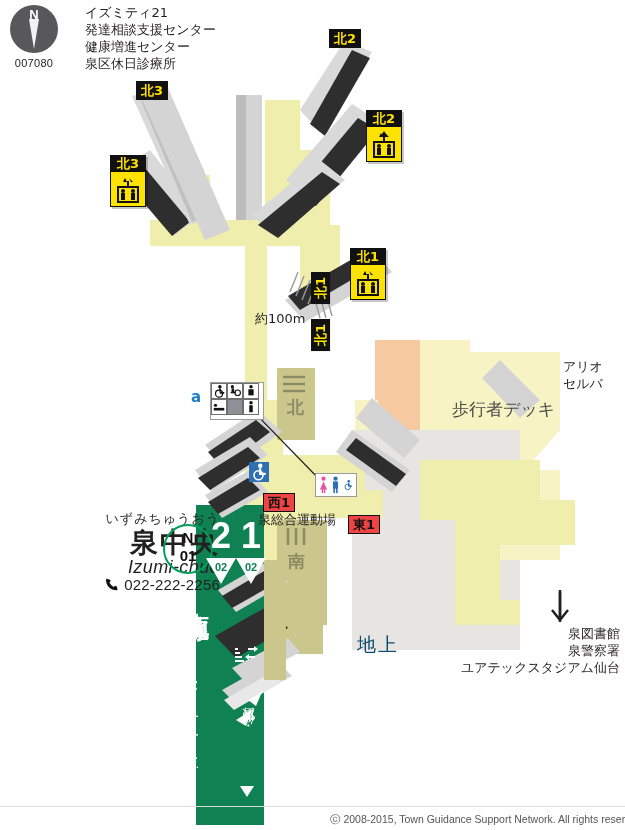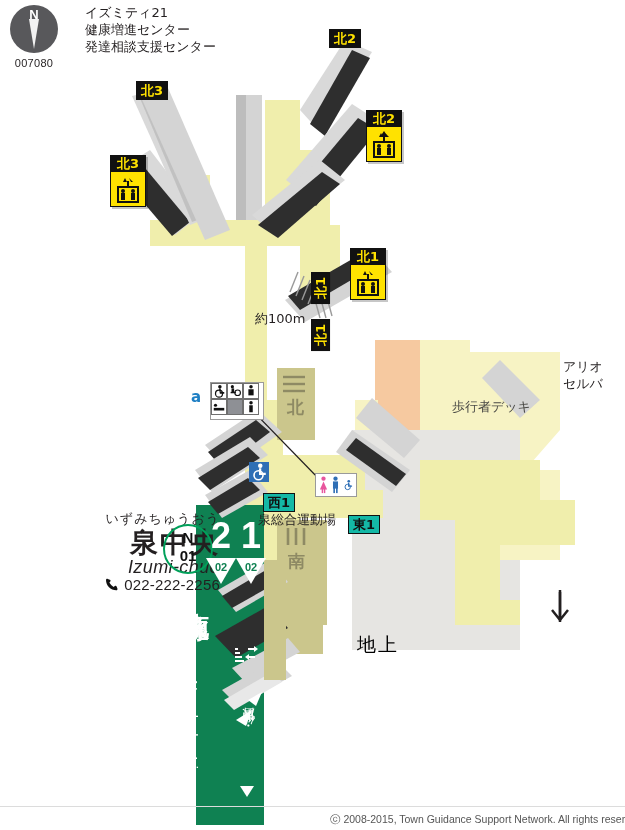--- a/index.html
+++ b/index.html
@@ -24,21 +24,21 @@
 
   
   .plate{background:#ffe200;border:1.5px solid #111;box-shadow:2px 2px 0 rgba(0,0,0,.22);}
   .plate .code{display:block;text-align:center;font-weight:bold;font-size:13px;
       color:#ffe200;background:#111;letter-spacing:0;line-height:16px;}
   .plate .pic{display:block;background:#ffe200;}
   .plate .pic svg{display:block;margin:0 auto;}
 
   .tagblack{background:#111;color:#ffe200;font-weight:bold;font-size:13px;
       line-height:17px;padding:0 4px;display:inline-block;border:1px solid #111;}
-  .tagyellow{background:#14b8a6;color:#111;font-weight:bold;font-size:13px;
+  .tagyellow{background:#ef4444;color:#111;font-weight:bold;font-size:13px;
       line-height:17px;padding:0 4px;display:inline-block;border:1.5px solid #111;}
 
   
   .chip-rot{transform:rotate(-90deg);transform-origin:center center;}
 
   
   .kana{font-size:13px;letter-spacing:1px;text-align:right;}
   .sname{font-size:28px;font-weight:bold;letter-spacing:2px;line-height:30px;}
   .rname{font-size:18px;letter-spacing:.4px;line-height:18px;font-style:italic;}
   .tel{font-size:15px;letter-spacing:.2px;line-height:18px;}
@@ -63,22 +63,22 @@
   .iconbox{background:#fff;border:1px solid #9a9a9a;}
   .acell{width:16px;height:16px;border:1px solid #6f6f6f;background:#fff;
         box-sizing:border-box;}
   .acell.filled{background:#8e9095;}
   .a-let{color:#1e7fc4;font-size:15px;font-weight:bold;}
 
   .busbox{background:#231f20;}
   .bus-jp{font-size:14px;font-weight:bold;line-height:16px;color:#231f20;}
   .bus-en{font-size:10px;line-height:12px;color:#231f20;}
 
-  .ground{font-size:19px;color:#000000;letter-spacing:2px;}
-  .deck{font-size:13px;color:#4a4a46;}
+  .ground{font-size:19px;color:#0c4a6e;letter-spacing:2px;}
+  .deck{font-size:17px;color:#4a4a46;}
   .approx{font-size:13px;color:#231f20;}
 
   .copyright{font-size:10.5px;color:#555;white-space:nowrap;}
 </style>
 </head>
 <body>
 
 <div id="map">
 
   <svg class="abs" width="625" height="830" viewBox="0 0 625 830" style="left:0;top:0;">
@@ -188,22 +188,23 @@
   <div class="abs" style="left:5px;top:5px;width:58px;height:70px;">
     <div class="compass abs" style="left:5px;top:0;">
       <div class="needle"></div>
       <div class="n">N</div>
     </div>
     <div class="mapid">007080</div>
   </div>
 
   <div class="abs jp" style="left:85px;top:4px;">
     <div class="lbl">イズミティ21</div>
+    <div class="lbl">発達相談支援センター</div>
     <div class="lbl">健康増進センター</div>
-    <div class="lbl">発達相談支援センター</div>
+    <div class="lbl">泉区休日診療所</div>
   </div>
   <div class="abs jp" style="left:136px;top:80px;">
     <span class="tagblack">北3</span>
   </div>
 
   <div class="abs jp" style="left:329px;top:28px;">
     <span class="tagblack">北2</span>
   </div>
 
   <div class="abs plate" style="left:366px;top:110px;width:34px;height:50px;">
@@ -381,20 +382,25 @@
 
   <div class="abs jp" style="left:563px;top:358px;">
     <div class="lbl">アリオ</div>
     <div class="lbl">セルバ</div>
   </div>
   <div class="abs jp deck" style="left:452px;top:398px;">歩行者デッキ</div>
 
 
   <div class="abs jp ground" style="left:357px;top:632px;">地上</div>
 
+  <div class="abs jp" style="left:455px;top:625px;width:165px;text-align:right;">
+    <div class="lbl">泉図書館</div>
+    <div class="lbl">泉警察署</div>
+    <div class="lbl">ユアテックスタジアム仙台</div>
+  </div>
 
   <div class="abs" style="left:40px;top:510px;width:180px;text-align:right;">
     <div class="jp kana">いずみちゅうおう</div>
     <div class="jp sname">泉中央</div>
     <div class="rname">Izumi-chuo</div>
     <div class="tel">
       <span style="display:inline-block;vertical-align:-2px;">
         <svg width="16" height="14" viewBox="0 0 16 14">
             <path fill="#111" d="M2 2c0-1 1-1.4 1.8-1.1l2 0.8c.8.3 1 1.2.5 1.8L5.4 4.6c.9 1.9 2.4 3.4 4.3 4.3l1.1-1c.6-.5 1.5-.3 1.8.5l.8 2c.3.8-.1 1.8-1.1 1.8C6.6 12.2 2 7.6 2 2z"></path>
           </svg>

